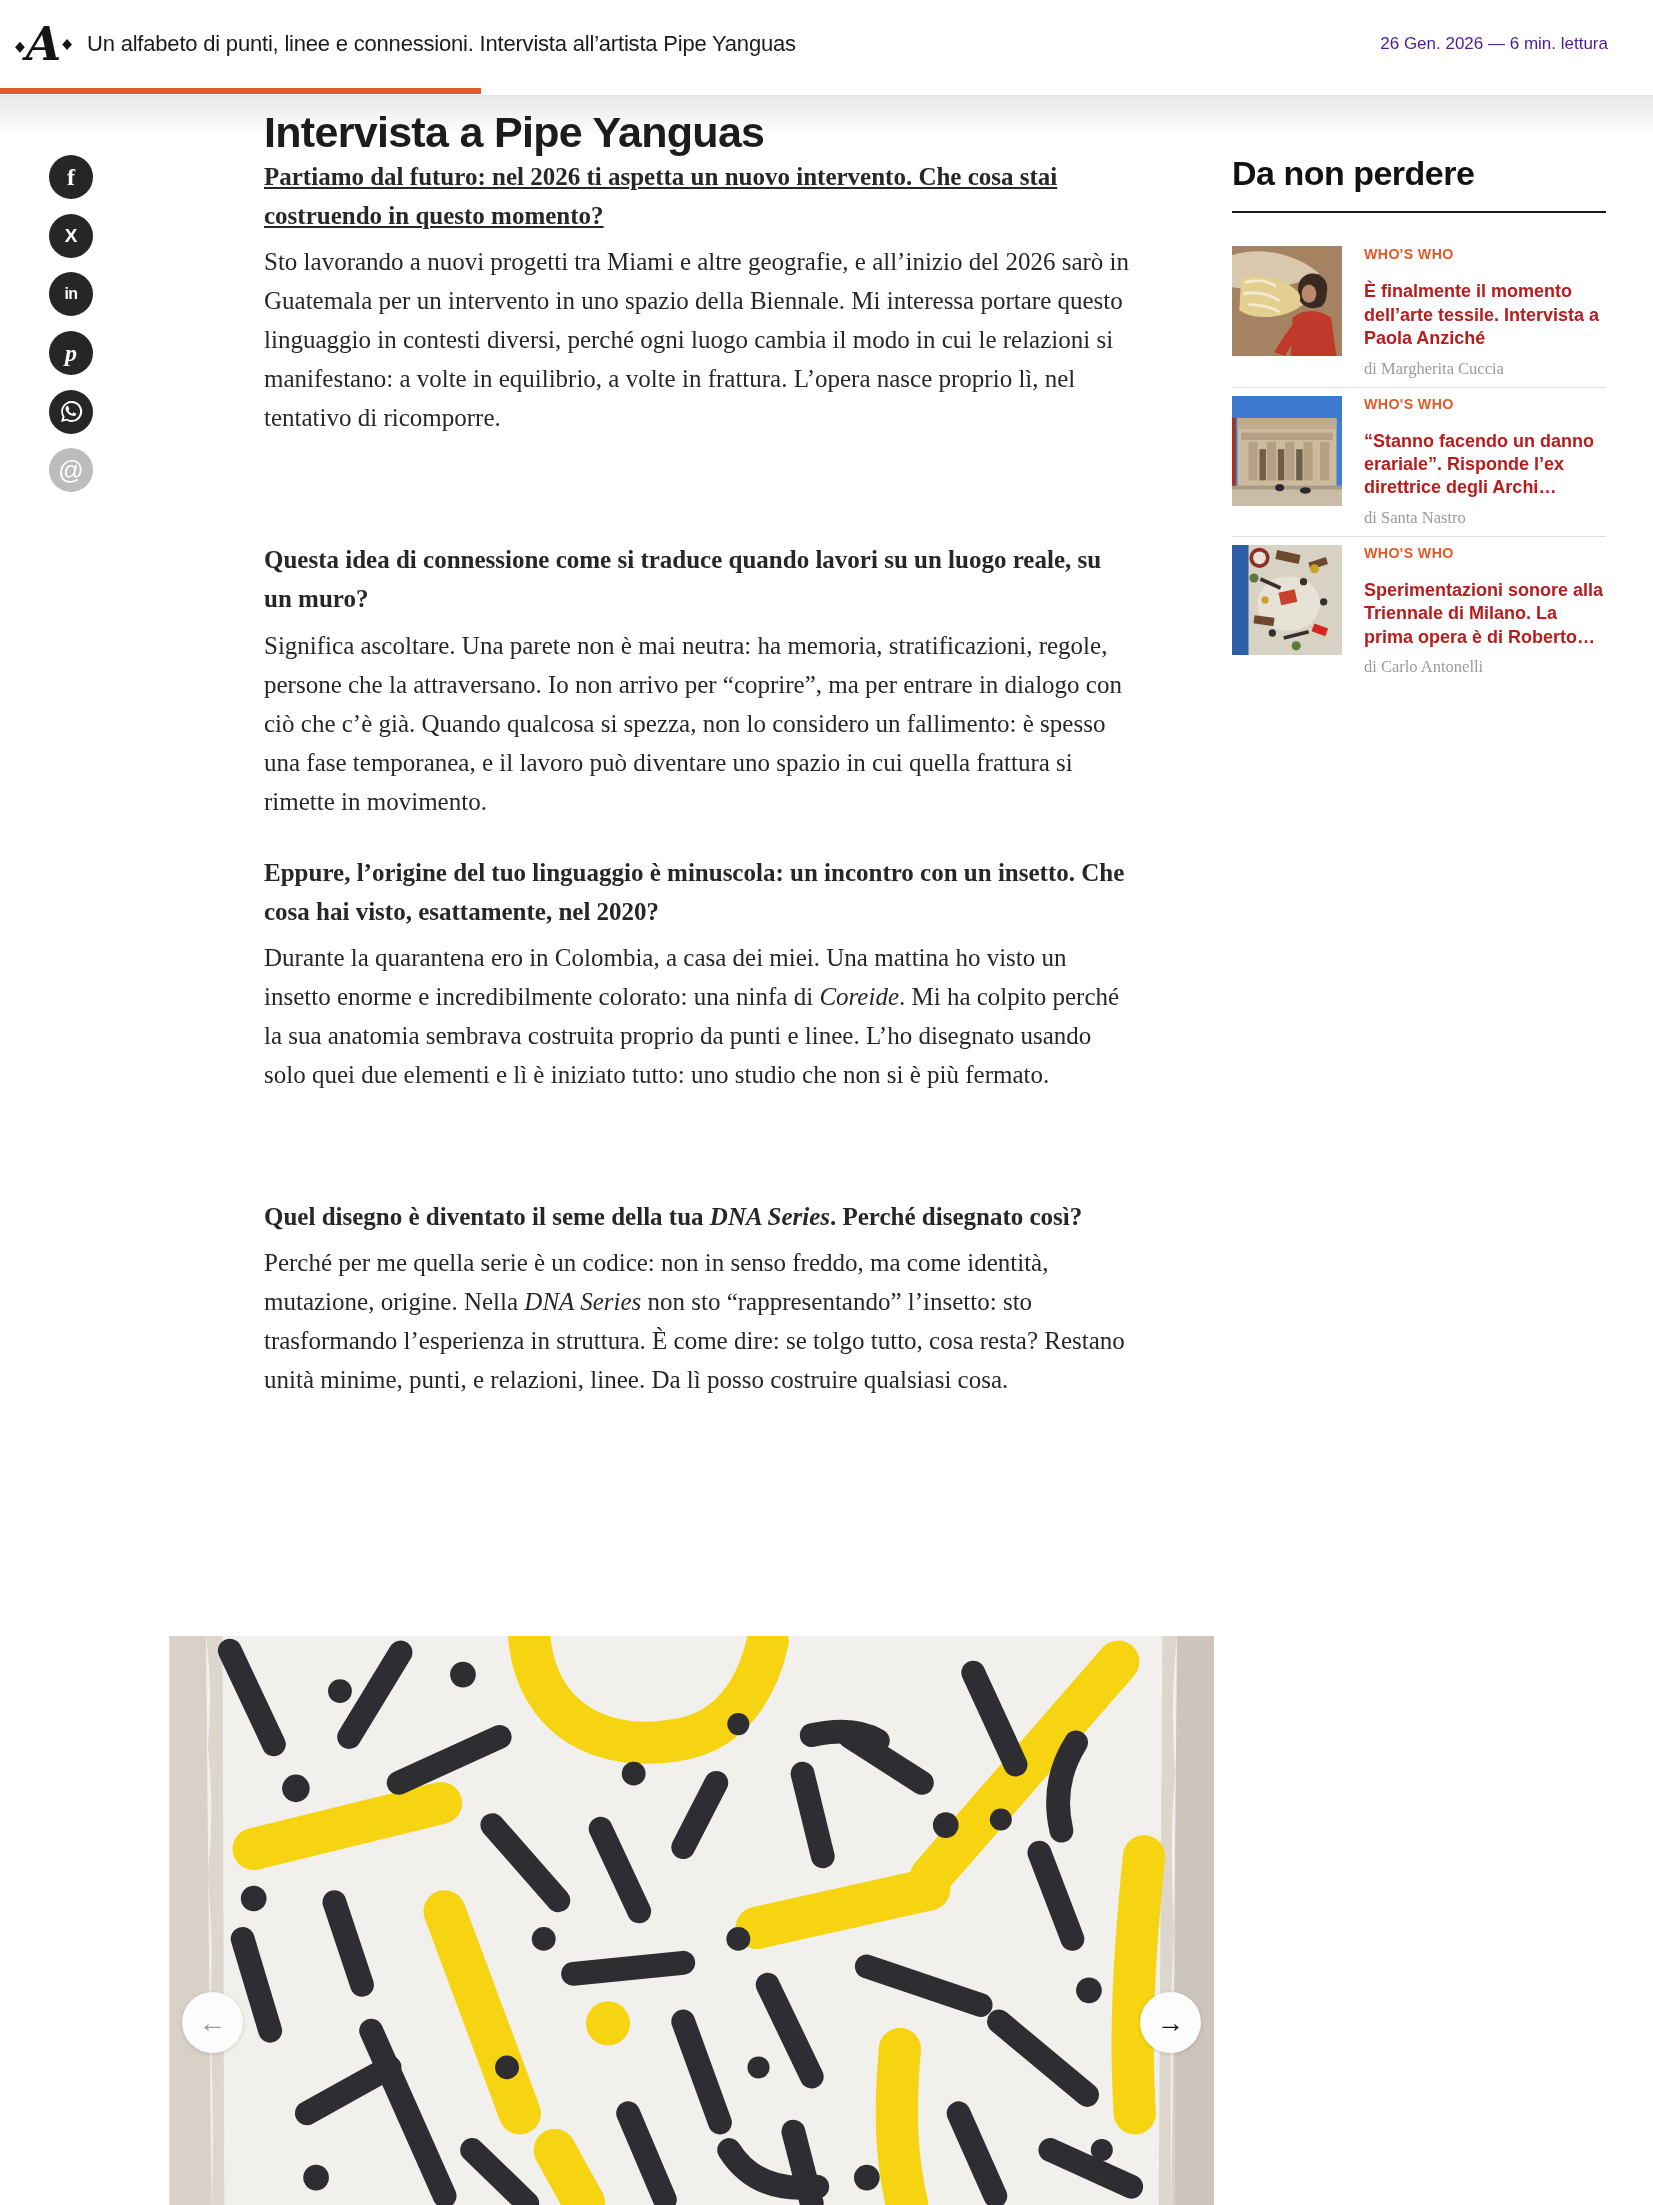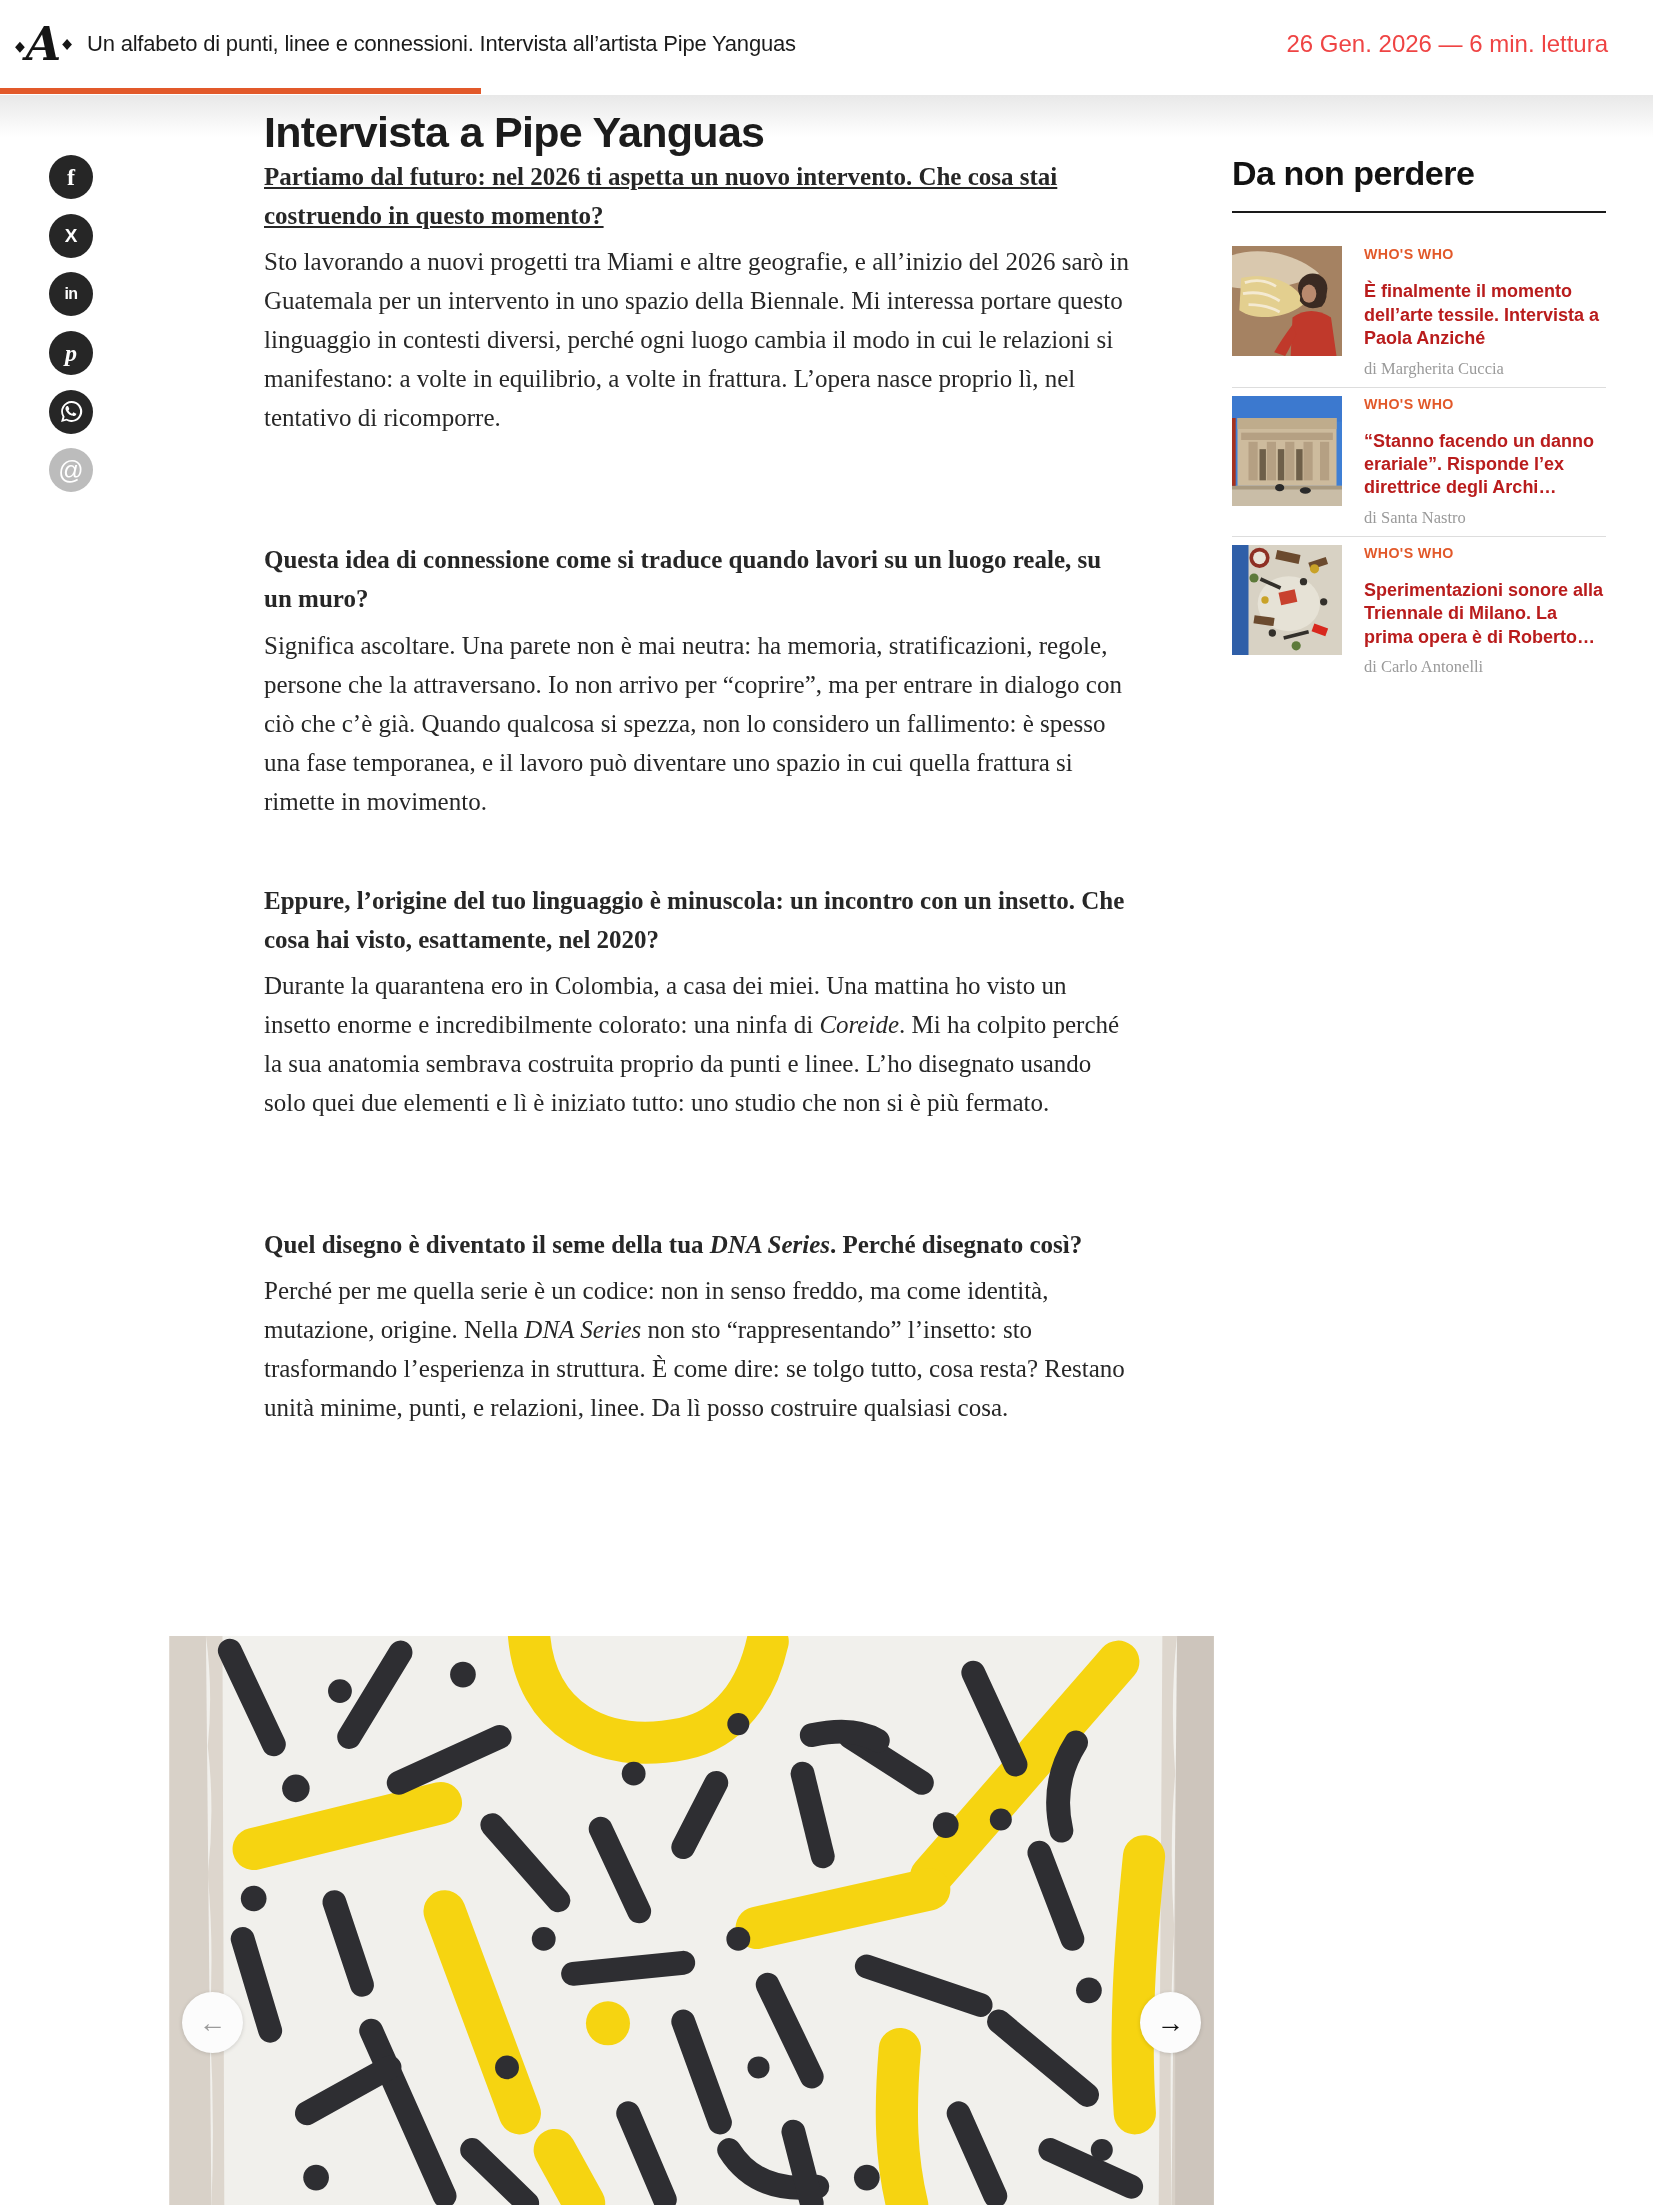--- a/index.html
+++ b/index.html
@@ -4,21 +4,21 @@
 <style>
   html,body{margin:0;padding:0;background:#fff;}
   .page{position:relative;width:1654px;height:2206px;background:#fff;overflow:hidden;
         font-family:"Liberation Sans",sans-serif;color:#1c1c1c;}
 
   
   .hdr{position:absolute;top:0;left:0;width:100%;height:88px;background:#fff;z-index:6;}
   .hdr-inner{display:flex;align-items:center;height:100%;padding:0 46px 0 13px;box-sizing:border-box;}
   .logo{width:61px;height:73px;flex:none;}
   .hdr-title{margin-left:13px;font-size:22px;font-weight:500;color:#1b1b1b;letter-spacing:-0.2px;}
-  .hdr-date{margin-left:auto;font-size:24px;color:#ef4444;}
+  .hdr-date{margin-left:auto;font-size:17px;color:#4c1d95;}
   .progress-track{position:absolute;top:88px;left:0;width:100%;height:6.4px;background:#fff;z-index:6;}
   .progress-fill{height:100%;width:481px;background:#e2592a;}
   .top-fade{position:absolute;top:95px;left:0;width:100%;height:42px;
             background:linear-gradient(#e8e8e8,rgba(255,255,255,0));z-index:1;}
 
   
   .social{position:absolute;left:49px;top:155px;display:flex;flex-direction:column;gap:14.7px;z-index:4;}
   .sbtn{width:44px;height:44px;border-radius:50%;background:#262626;color:#fff;
         display:flex;align-items:center;justify-content:center;cursor:pointer;}
   .sbtn.email{background:#bcbcbc;}
@@ -28,21 +28,21 @@
   .g-p{font-family:"Liberation Serif",serif;font-weight:700;font-size:24px;font-style:italic;}
   .g-at{font-size:25px;font-weight:400;}
 
   
   .main{position:absolute;left:264px;top:88px;width:867px;z-index:2;}
   .a-title{margin:20px 0 0;font-size:43px;font-weight:800;color:#1c1c1c;letter-spacing:-0.7px;}
   .q,.a{font-family:"Liberation Serif",serif;font-size:25px;line-height:39px;color:#272727;margin:0;}
   .q{font-weight:700;}
   .a{margin-top:7.3px;}
   .mt-s{text-decoration:underline;}
-  .mt-m{margin-top:60px;}
+  .mt-m{margin-top:32px;}
   .mt-l{margin-top:103px;}
   .it{font-style:italic;}
 
   
   .sidebar{position:absolute;left:1232px;top:154px;width:374px;z-index:2;}
   .sb-title{margin:0;font-size:34px;font-weight:700;color:#121212;letter-spacing:-0.5px;}
   .sb-rule{height:1.8px;background:#1a1a1a;margin-top:18.4px;}
   .card{display:flex;gap:22px;padding:8px 0;cursor:pointer;}
   .card.first{padding-top:33px;}
   .thumb{width:110px;height:110px;flex:none;overflow:hidden;}

